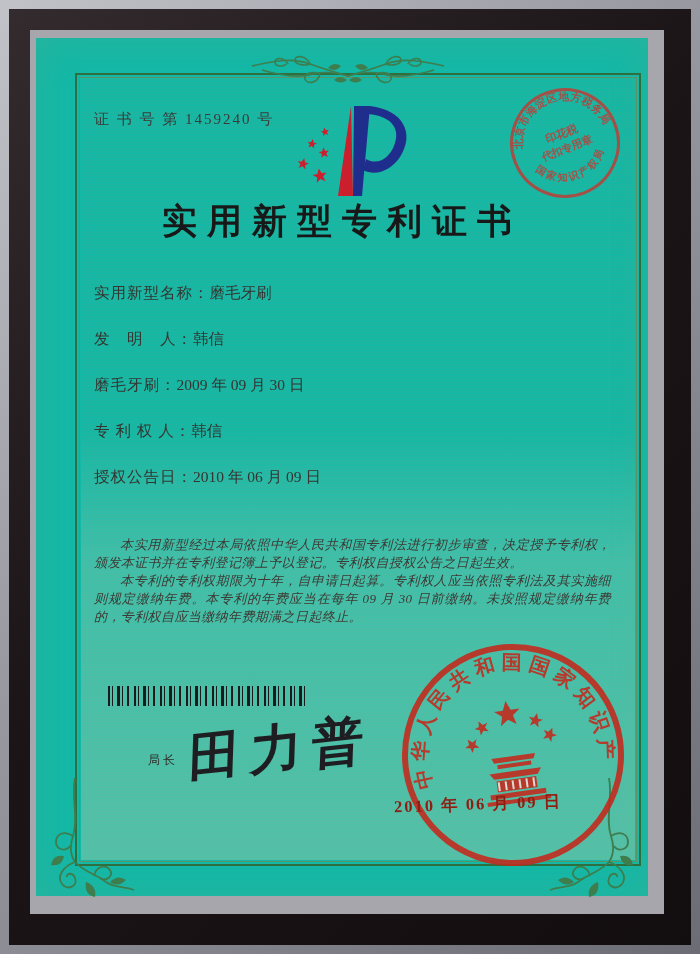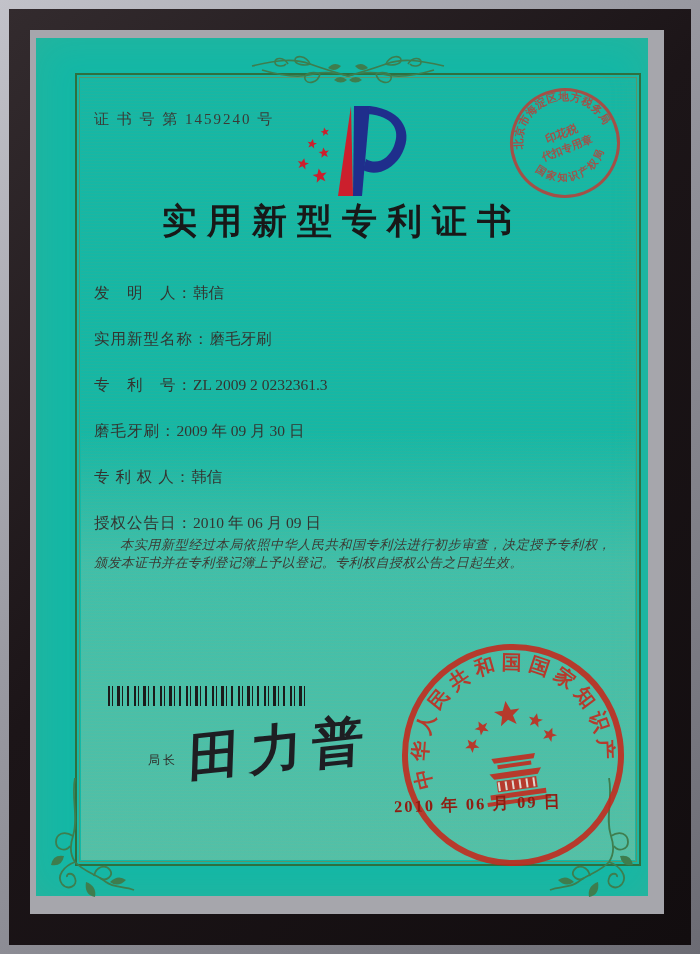--- a/index.html
+++ b/index.html
@@ -158,41 +158,39 @@
       <textPath href="#taxBot" startOffset="6">国家知识产权局</textPath>
     </text>
     <text x="60" y="54" text-anchor="middle" font-size="11" fill="#c23a33" font-weight="bold">印花税</text>
     <text x="60" y="69" text-anchor="middle" font-size="10.5" fill="#c23a33" font-weight="bold">代扣专用章</text>
   </svg>
 
   <div class="abs title">实用新型专利证书</div>
 
   <div class="abs fields">
     <div class="field-row">
+      <span class="lbl">实用新型名称：</span><span>磨毛牙刷</span>
+    </div>
+    <div class="field-row">
       <span class="lbl">发　明　人：</span><span>韩信</span>
-    </div>
-    <div class="field-row">
-      <span class="lbl">实用新型名称：</span><span>磨毛牙刷</span>
-    </div>
-    <div class="field-row">
-      <span class="lbl">专　利　号：</span><span>ZL 2009 2 0232361.3</span>
     </div>
     <div class="field-row">
       <span class="lbl">磨毛牙刷：</span><span>2009 年 09 月 30 日</span>
     </div>
     <div class="field-row">
       <span class="lbl">专 利 权 人：</span><span>韩信</span>
     </div>
     <div class="field-row">
       <span class="lbl">授权公告日：</span><span>2010 年 06 月 09 日</span>
     </div>
   </div>
 
   <div class="abs paras">
     <p>本实用新型经过本局依照中华人民共和国专利法进行初步审查，决定授予专利权，颁发本证书并在专利登记簿上予以登记。专利权自授权公告之日起生效。</p>
+    <p>本专利的专利权期限为十年，自申请日起算。专利权人应当依照专利法及其实施细则规定缴纳年费。本专利的年费应当在每年 09 月 30 日前缴纳。未按照规定缴纳年费的，专利权自应当缴纳年费期满之日起终止。</p>
   </div>
 
   <div class="abs barcode"></div>
 
   <div class="abs director">局长</div>
   <div class="abs signature">田力普</div>
 
   <svg class="abs office-seal" width="230" height="230" viewBox="0 0 230 230">
     <g transform="rotate(-8 115 115)">
       <circle cx="115" cy="115" r="108" fill="none" stroke="#c5281c" stroke-width="6"></circle>

